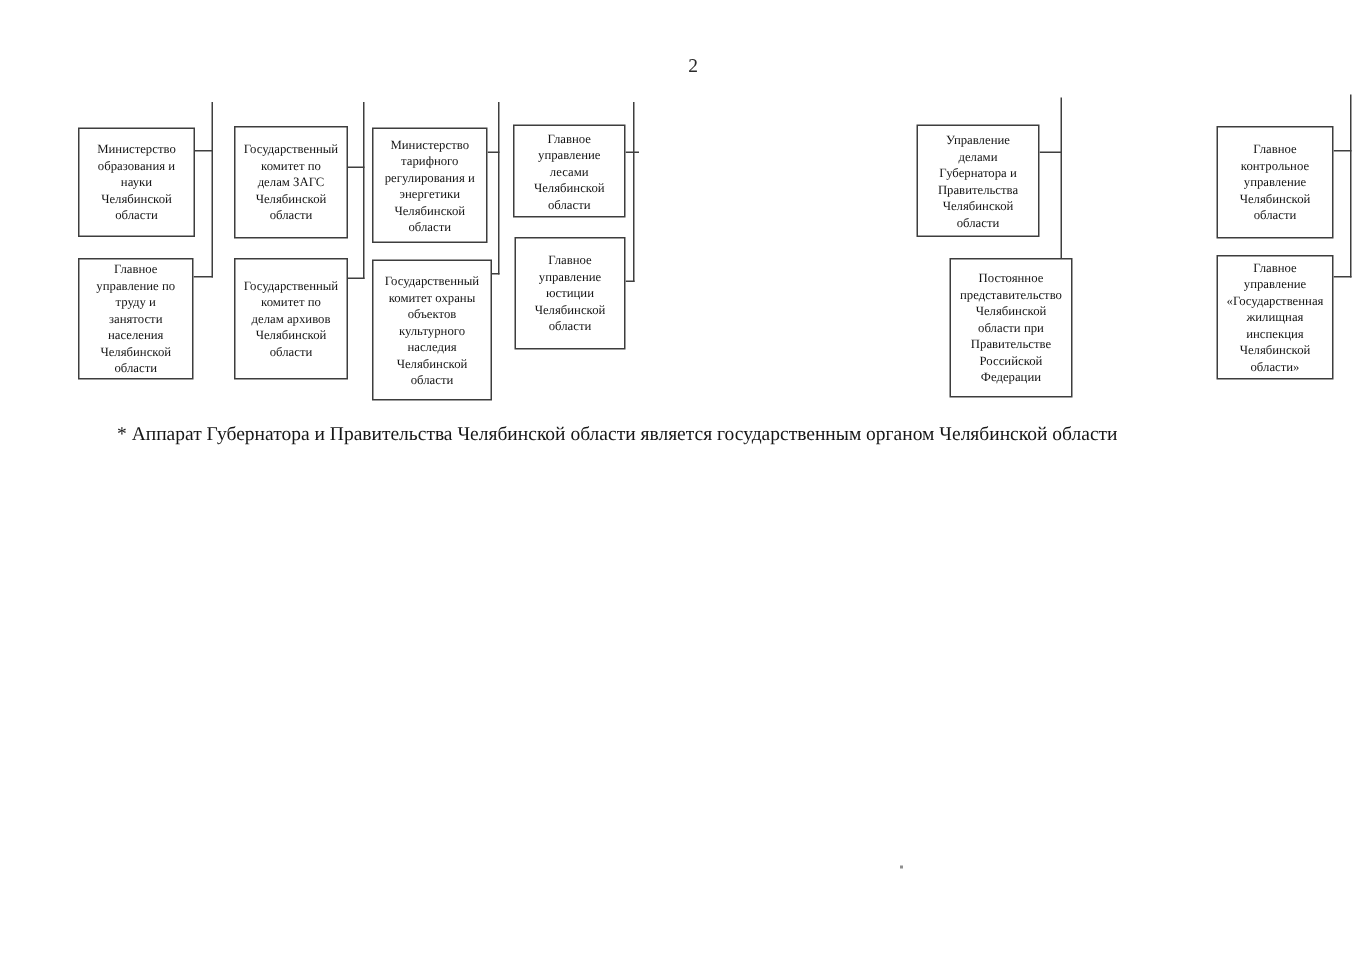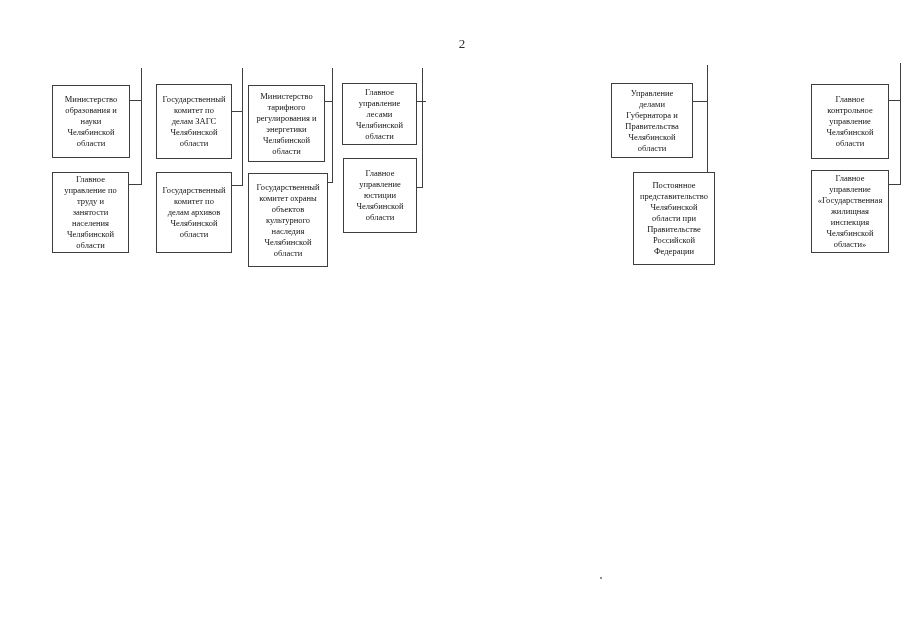--- a/index.html
+++ b/index.html
@@ -193,16 +193,17 @@
 Челябинской
 области</div>
   <div class="org-box b12">Главное
 управление
 «Государственная
 жилищная
 инспекция
 Челябинской
 области»</div>
 
+  <div class="footnote">* Аппарат Губернатора и Правительства Челябинской области является государственным органом Челябинской области</div>
 
   <div class="stray-mark"></div>
 
 </div>
 
 </body></html>

